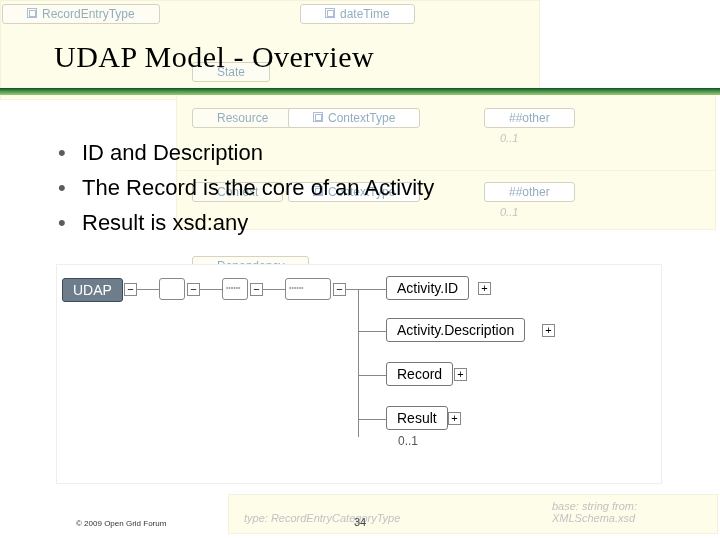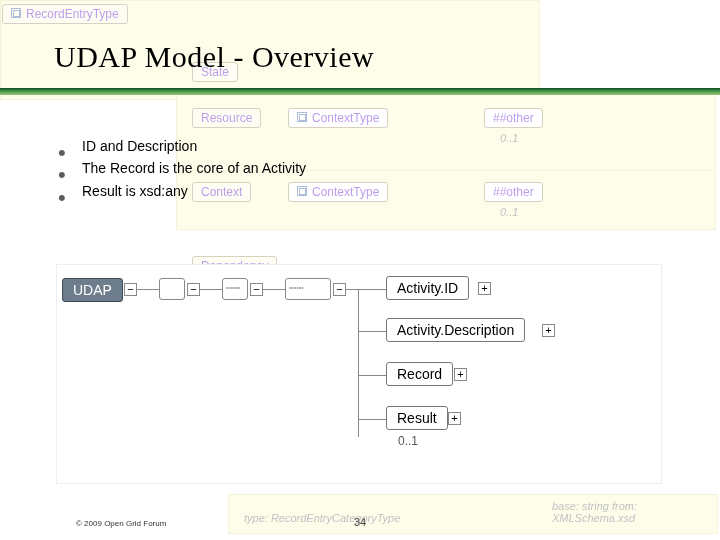--- a/index.html
+++ b/index.html
@@ -1,29 +1,29 @@
 <!DOCTYPE html>
 <html><head>
 <meta charset="utf-8">
 <style>
   *{box-sizing:border-box;margin:0;padding:0}
   html,body{width:720px;height:540px;font-family:Arial,Helvetica,sans-serif;background:#fff;overflow:hidden;position:relative}
 
   
   .bglayer{position:absolute;inset:0;z-index:0;opacity:.45}
-  .bg-item{position:absolute;border:1px solid #a89d72;border-radius:3px;background:#fcfbe6;padding:2px 8px;font-size:12px;color:#6d28d9}
+  .bg-item{position:absolute;border:1px solid #a89d72;border-radius:3px;background:#fcfbe6;padding:2px 24px;font-size:12px;color:#0c4a6e}
   .bg-yellow{position:absolute;background:#fbfbd2;border:1px solid #e8e3b0}
   .bg-gray{position:absolute;color:#777;font-size:11px;font-style:italic}
 
   
   .slide{position:absolute;inset:0;z-index:2}
   .title-wrap{position:absolute;left:54px;top:40px;right:30px}
   .title{font-size:30px;font-family:"Times New Roman",serif;letter-spacing:.5px}
   .rule{position:absolute;left:0;right:0;top:88px;height:7px;background:linear-gradient(#0f4d24,#3e8f45 40%,#9cc97a)}
-  .bullets{position:absolute;left:58px;top:135px;font-size:14px;line-height:1.6}
+  .bullets{position:absolute;left:58px;top:135px;font-size:22px;line-height:1.6}
   .bullets li{list-style:none;position:relative;padding-left:24px}
   .bullets li::before{content:"•";position:absolute;left:0;color:#5c5c5c;font-size:22px}
 
   .footer{position:absolute;bottom:12px;left:0;right:0;height:20px}
   .copyright{position:absolute;left:76px;bottom:0;font-size:8px;color:#333}
   .pagenum{position:absolute;left:50%;transform:translateX(-50%);bottom:0;font-size:11px;color:#444}
 
   
   .panel{position:absolute;left:56px;top:264px;width:606px;height:220px;background:#fff;z-index:1;border:1px solid #eee}
 
@@ -44,20 +44,21 @@
 </head>
 <body>
 
 <div class="bglayer">
   <div class="bg-yellow" style="left:0;top:0;width:540px;height:100px"></div>
   <div class="bg-yellow" style="left:176px;top:92px;width:540px;height:96px"></div>
   <div class="bg-yellow" style="left:176px;top:170px;width:540px;height:60px"></div>
   <div class="bg-yellow" style="left:228px;top:494px;width:490px;height:40px"></div>
 
   <div class="bg-item" style="left:2px;top:4px"><span class="boxicon"></span><span>RecordEntryType</span></div>
+  <div class="bg-item" style="left:300px;top:4px;background:#fff"><span class="boxicon"></span><span>dateTime</span></div>
   <div class="bg-item" style="left:192px;top:62px"><span>State</span></div>
 
   <div class="bg-item" style="left:192px;top:108px"><span>Resource</span></div>
   <div class="bg-item" style="left:288px;top:108px;background:#fff"><span class="boxicon"></span><span>ContextType</span></div>
   <div class="bg-item" style="left:484px;top:108px;background:#fff"><span>##other</span></div>
   <div class="bg-gray" style="left:500px;top:132px">0..1</div>
 
   <div class="bg-item" style="left:192px;top:182px"><span>Context</span></div>
   <div class="bg-item" style="left:288px;top:182px;background:#fff"><span class="boxicon"></span><span>ContextType</span></div>
   <div class="bg-item" style="left:484px;top:182px;background:#fff"><span>##other</span></div>

